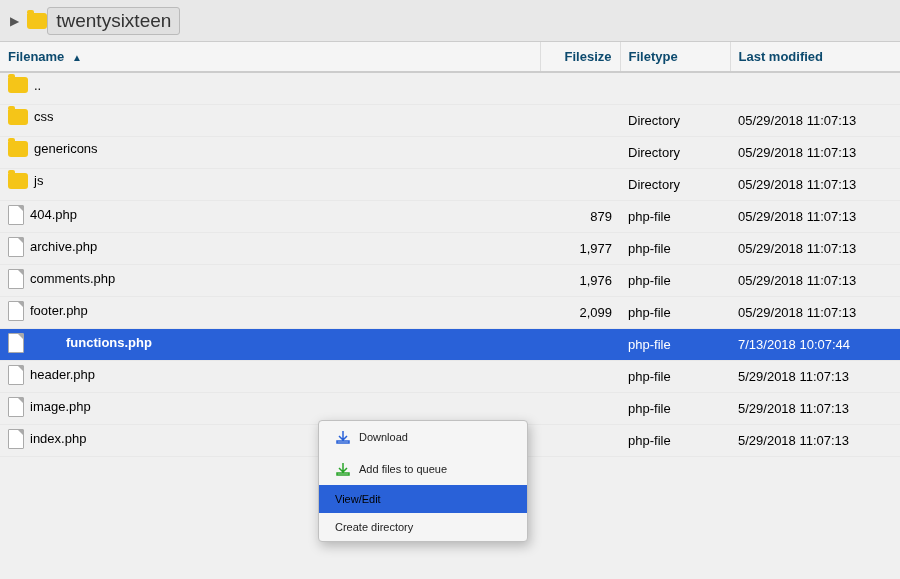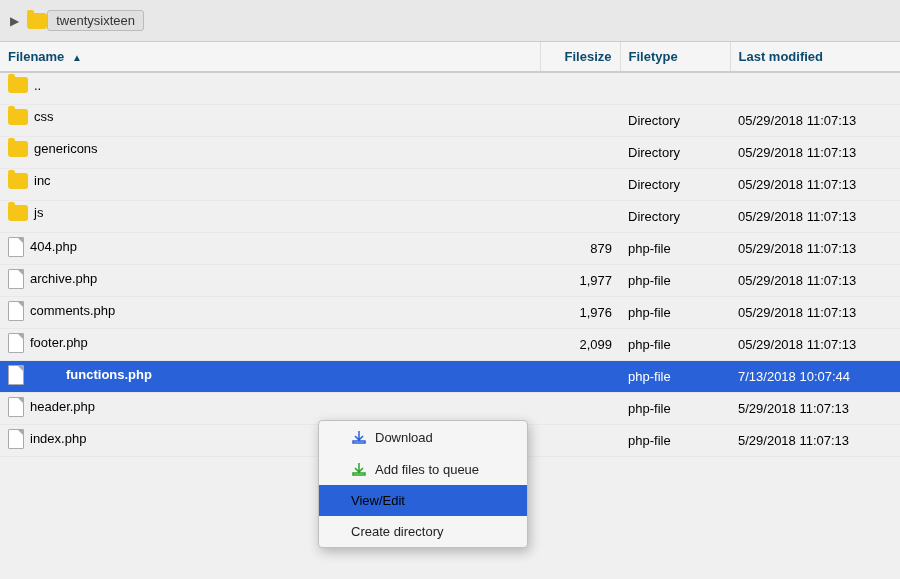--- a/index.html
+++ b/index.html
@@ -25,21 +25,21 @@
       color: #555;
       margin-right: 8px;
       font-size: 12px;
     }
 
     .folder-label {
       background: #e0e0e0;
       border: 1px solid #bbb;
       border-radius: 3px;
       padding: 2px 8px;
-      font-size: 13px;
+      font-size: 19px;
       color: #333;
     }
 
     .file-table {
       width: 100%;
       border-collapse: collapse;
     }
 
     .file-table thead tr {
       background: #f5f5f5;
@@ -150,27 +150,27 @@
       width: 210px;
       background: #f5f5f5;
       border: 1px solid #c0c0c0;
       border-radius: 4px;
       box-shadow: 2px 4px 12px rgba(0,0,0,0.25);
       z-index: 100;
       overflow: hidden;
     }
 
     .context-menu-item {
-      padding: 8px 32px;
+      padding: 8px 16px;
       cursor: pointer;
       display: flex;
       align-items: center;
       gap: 8px;
       color: #222;
-      font-size: 13px;
+      font-size: 11px;
     }
 
     .context-menu-item.active {
       background: #2961d8;
       color: #000000;
     }
 
     .context-menu-item .menu-icon {
       width: 16px;
       height: 16px;
@@ -238,37 +238,28 @@
             <span class="icon-folder"></span>
             <span>genericons</span>
           </td>
           <td class="filesize"></td>
           <td>Directory</td>
           <td>05/29/2018 11:07:13</td>
         </tr>
         <tr>
           <td class="filename">
             <span class="icon-folder"></span>
-            <span>inc</span>
+            <span>js</span>
           </td>
           <td class="filesize"></td>
           <td>Directory</td>
           <td>05/29/2018 11:07:13</td>
         </tr>
         <tr>
           <td class="filename">
-            <span class="icon-folder"></span>
-            <span>js</span>
-          </td>
-          <td class="filesize"></td>
-          <td>Directory</td>
-          <td>05/29/2018 11:07:13</td>
-        </tr>
-        <tr>
-          <td class="filename">
             <span class="icon-file"></span>
             <span>404.php</span>
           </td>
           <td class="filesize">879</td>
           <td>php-file</td>
           <td>05/29/2018 11:07:13</td>
         </tr>
         <tr>
           <td class="filename">
             <span class="icon-file"></span>
@@ -302,20 +293,29 @@
             <span style="font-weight: bold;">functions.php</span>
           </td>
           <td class="filesize"></td>
           <td>php-file</td>
           <td>7/13/2018 10:07:44</td>
         </tr>
         <tr>
           <td class="filename">
             <span class="icon-file"></span>
             <span>header.php</span>
+          </td>
+          <td class="filesize"></td>
+          <td>php-file</td>
+          <td>5/29/2018 11:07:13</td>
+        </tr>
+        <tr>
+          <td class="filename">
+            <span class="icon-file"></span>
+            <span>image.php</span>
           </td>
           <td class="filesize"></td>
           <td>php-file</td>
           <td>5/29/2018 11:07:13</td>
         </tr>
         <tr>
           <td class="filename">
             <span class="icon-file"></span>
             <span>index.php</span>
           </td>

